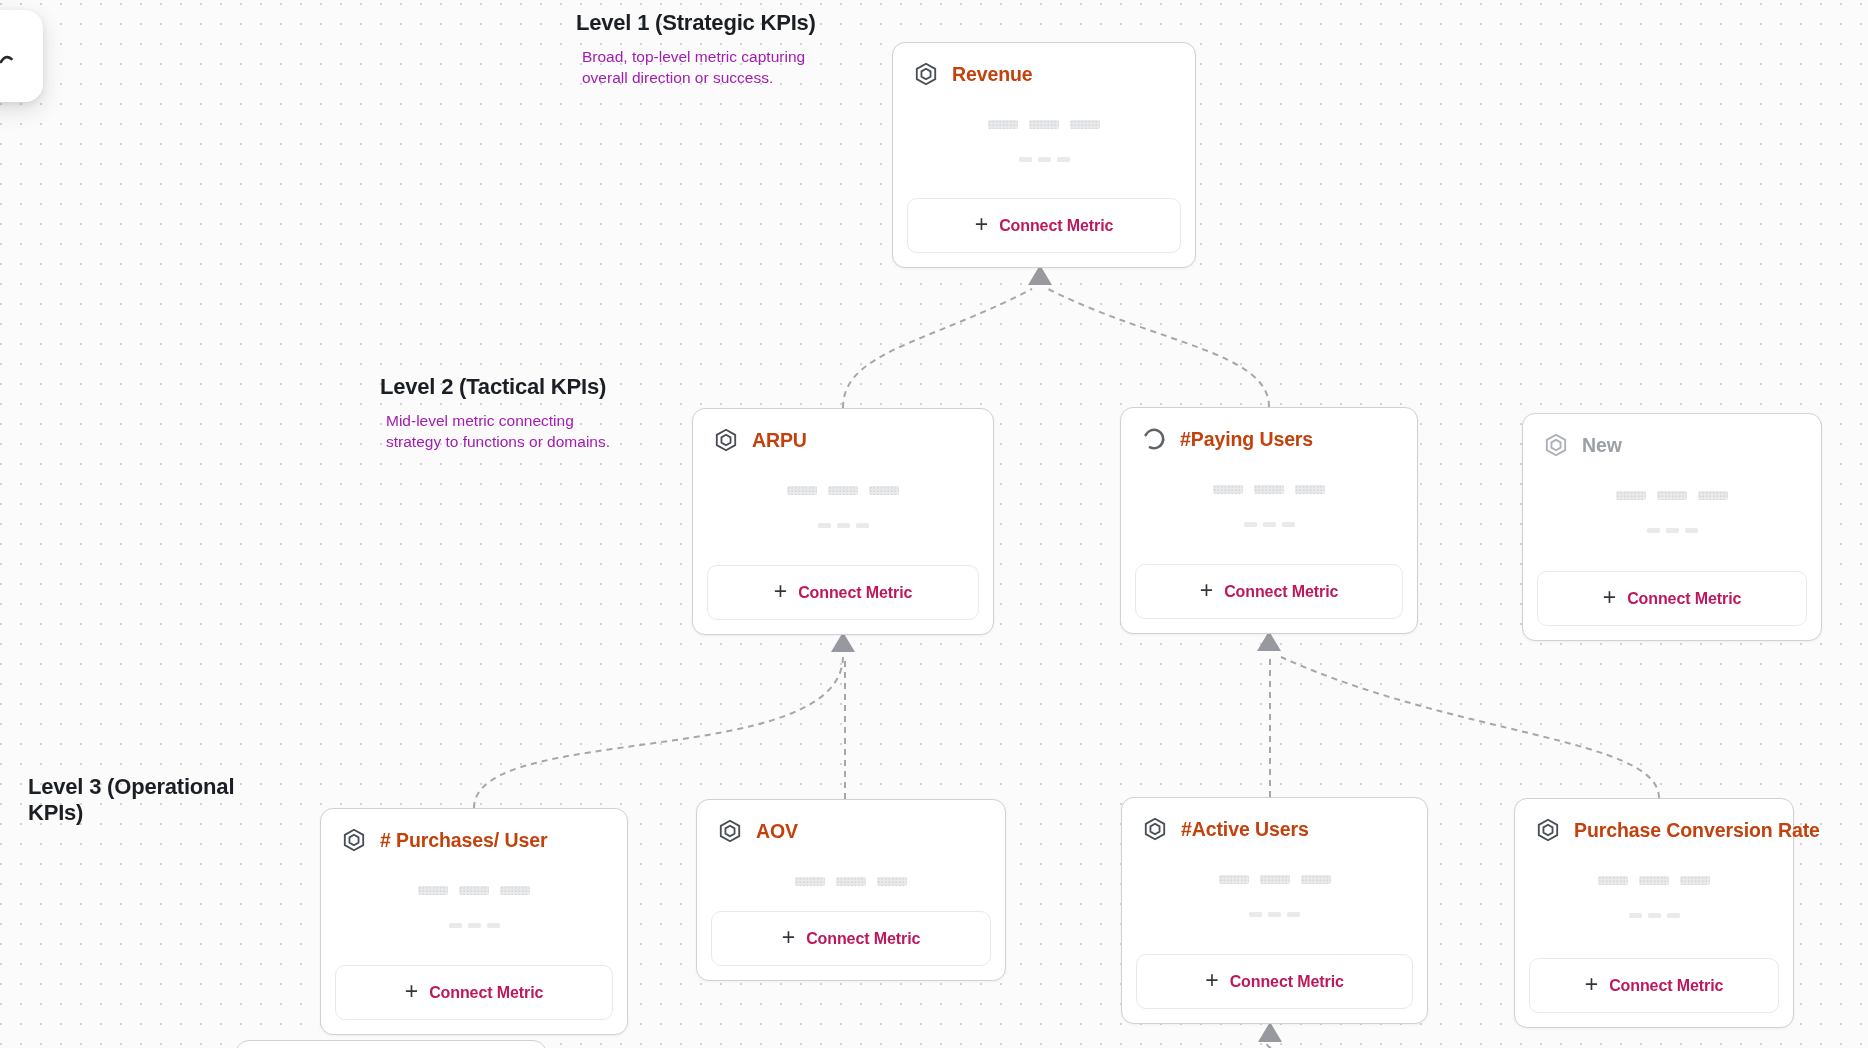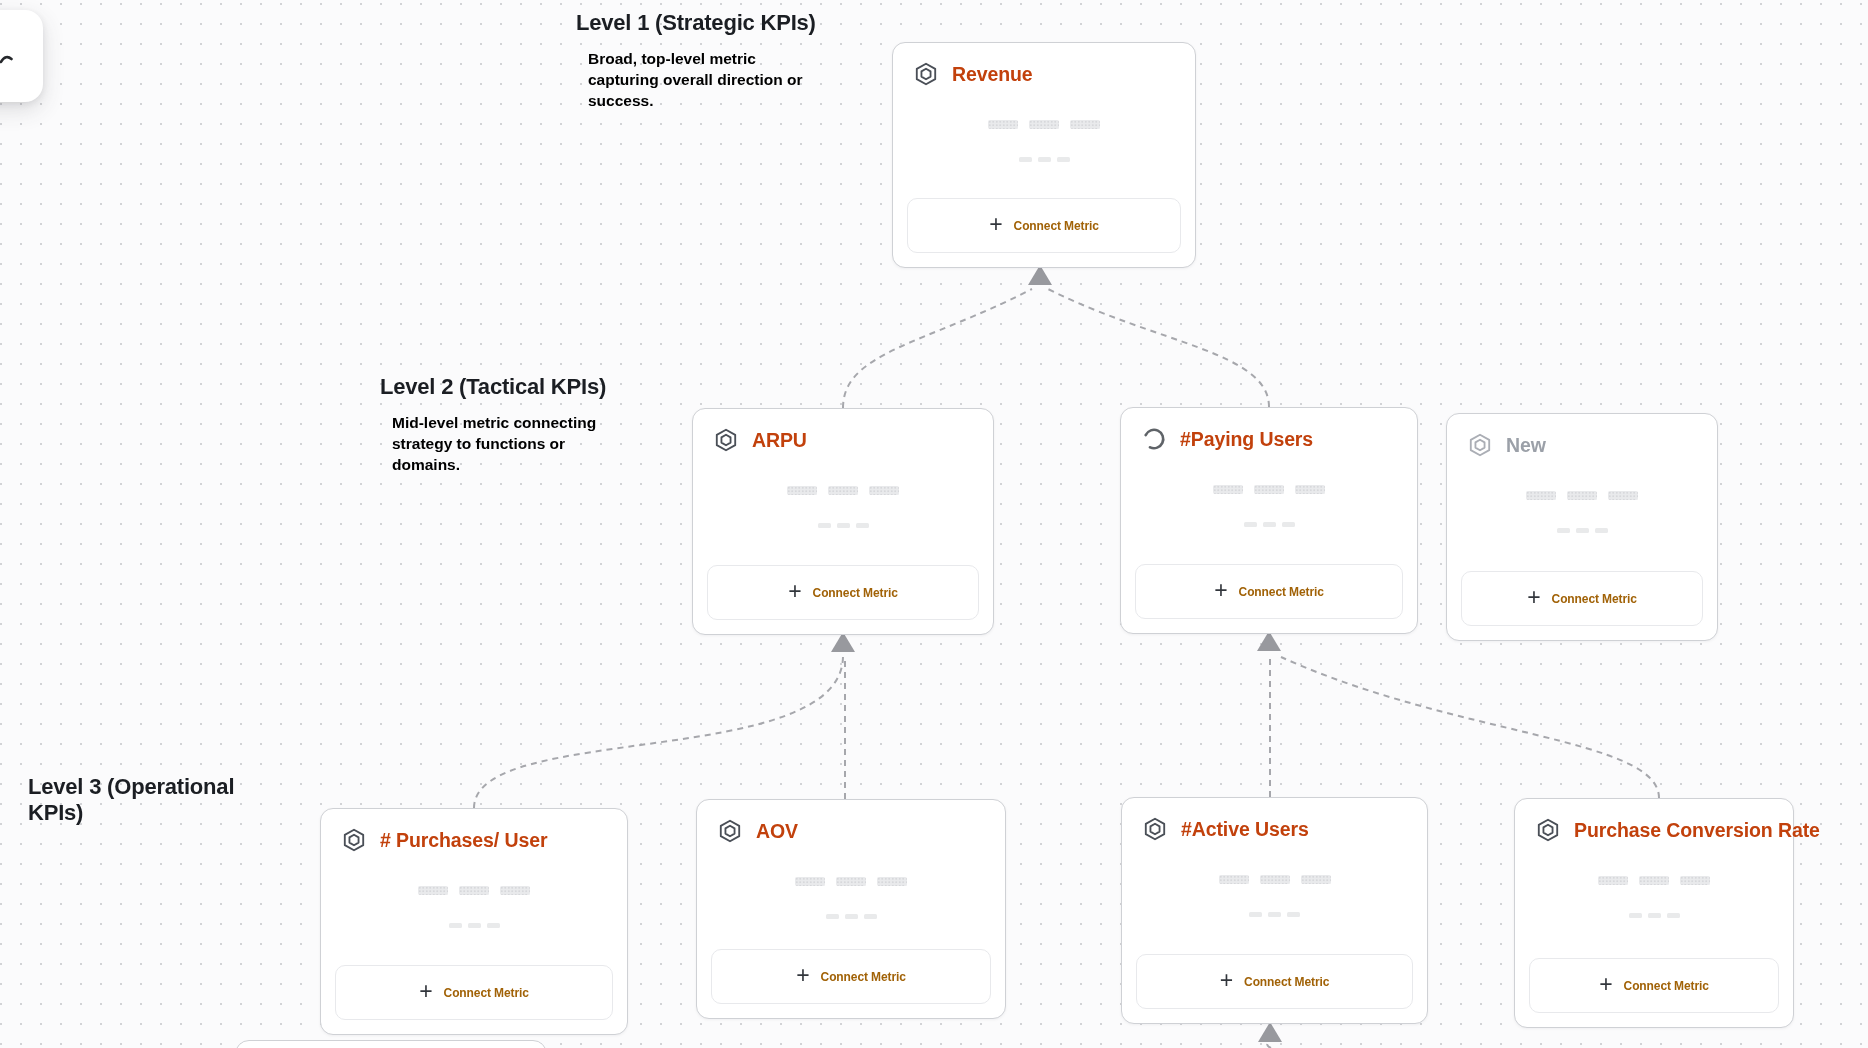--- a/index.html
+++ b/index.html
@@ -16,21 +16,21 @@
   .float-panel{
     position:absolute;left:-62px;top:10px;width:105px;height:92px;
     background:#fff;border-radius:18px;
     box-shadow:0 8px 22px rgba(60,60,70,.16), 0 2px 6px rgba(60,60,70,.10);
   }
   .float-panel svg{position:absolute;left:62px;top:40px;}
 
   
   .level-label{position:absolute;}
   .level-title{font-size:22px;font-weight:bold;color:#1b1e23;letter-spacing:-.2px;margin:0 0 10px 0;}
-  .level-desc{font-size:15.5px;color:#000000;line-height:21px;margin:12px;font-weight:bold;}
+  .level-desc{font-size:15.5px;color:#a21caf;line-height:21px;margin:6px;}
 
   
   .card{
     position:absolute;background:#fff;border:1.5px solid #cfd1d5;border-radius:13px;
     box-shadow:0 1px 3px rgba(20,20,30,.05);box-sizing:border-box;
   }
   .card-head{position:absolute;left:20px;top:18px;display:flex;align-items:center;gap:13px;}
   .card-title{font-size:19.5px;font-weight:bold;color:#c2410c;letter-spacing:-.1px;white-space:nowrap;}
   .hex-icon,.spin-icon{display:flex;width:26px;height:26px;}
   .hex-icon svg polygon{fill:none;stroke:#4a4f57;stroke-width:1.7;stroke-linejoin:round;}
@@ -48,21 +48,21 @@
   .sk-row2 i{display:block;width:13px;height:5px;border-radius:1.5px;background:#e9eaeb;}
 
   
   .connect-btn{
     position:absolute;left:14px;right:14px;bottom:14px;height:55px;
     background:#fff;border:1.5px solid #e8e9ec;border-radius:10px;
     display:flex;align-items:center;justify-content:center;gap:11px;
     font-family:"Liberation Sans", sans-serif;cursor:pointer;padding:0;
   }
   .connect-btn .plus{font-size:23px;font-weight:300;color:#32363c;line-height:1;margin-top:-2px;}
-  .connect-btn .lbl{font-size:12px;font-weight:bold;color:#a16207;letter-spacing:-.1px;}
+  .connect-btn .lbl{font-size:16px;font-weight:bold;color:#be185d;letter-spacing:-.1px;}
 
   .partial-card{position:absolute;left:235px;top:1040px;width:312px;height:80px;
     background:#fff;border:1.5px solid #cfd1d5;border-radius:14px;box-sizing:border-box;}
 </style>
 </head>
 <body>
 
 <svg class="conn-layer" viewBox="0 0 1868 1048">
   <g fill="none" stroke="#a6a7ac" stroke-width="2" stroke-dasharray="6 5">
     <path d="M 843 408 C 843 352, 925 344, 1032 289"></path>
@@ -169,21 +169,21 @@
       <i></i>
       <i></i>
       <i></i>
     </div>
   <button class="connect-btn">
     <span class="plus">+</span>
     <span class="lbl">Connect Metric</span>
   </button>
 </div>
 
-<div class="card draft" style="left:1446px;top:413px;width:272px;height:228px;">
+<div class="card draft" style="left:1522px;top:413px;width:300px;height:228px;">
   <div class="card-head">
     <span class="hex-icon">
       <svg width="26" height="26" viewBox="0 0 24 24">
           <polygon points="12,2.5 20.5,7.25 20.5,16.75 12,21.5 3.5,16.75 3.5,7.25"></polygon>
           <polygon points="12,7.2 16.2,9.6 16.2,14.4 12,16.8 7.8,14.4 7.8,9.6"></polygon>
         </svg>
     </span>
     <span class="card-title">New</span>
   </div>
   <div class="sk-row1">
@@ -221,21 +221,21 @@
       <i></i>
       <i></i>
       <i></i>
     </div>
   <button class="connect-btn">
     <span class="plus">+</span>
     <span class="lbl">Connect Metric</span>
   </button>
 </div>
 
-<div class="card" style="left:696px;top:799px;width:310px;height:220px;">
+<div class="card" style="left:696px;top:799px;width:310px;height:182px;">
   <div class="card-head">
     <span class="hex-icon">
       <svg width="26" height="26" viewBox="0 0 24 24">
           <polygon points="12,2.5 20.5,7.25 20.5,16.75 12,21.5 3.5,16.75 3.5,7.25"></polygon>
           <polygon points="12,7.2 16.2,9.6 16.2,14.4 12,16.8 7.8,14.4 7.8,9.6"></polygon>
         </svg>
     </span>
     <span class="card-title">AOV</span>
   </div>
   <div class="sk-row1">

